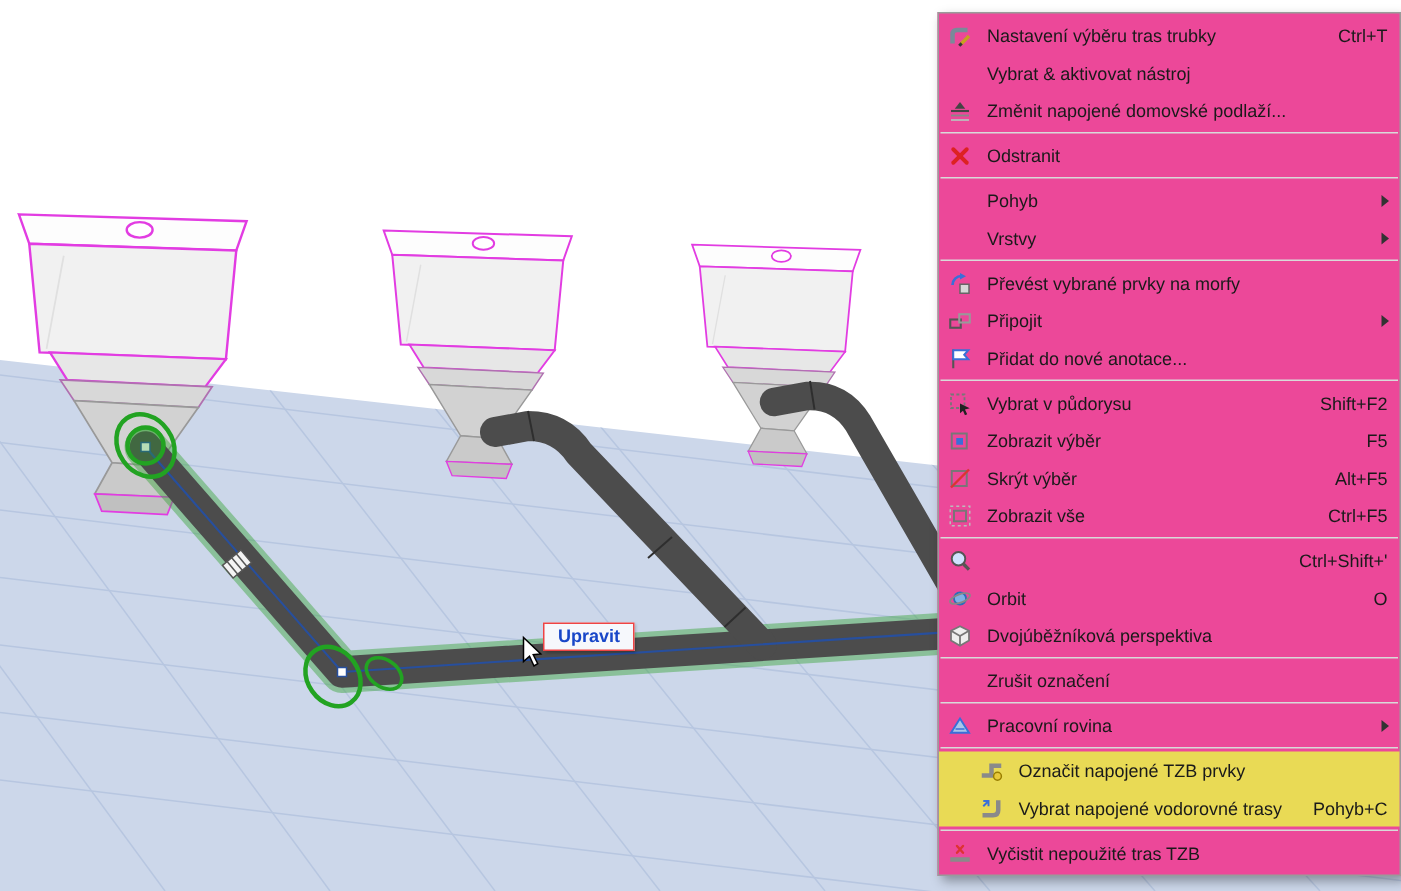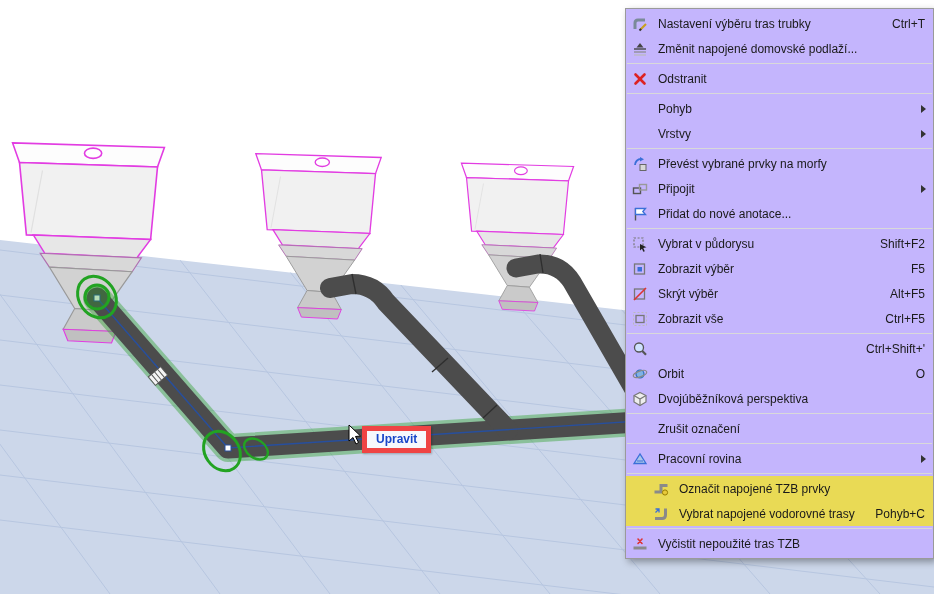--- a/index.html
+++ b/index.html
@@ -1,24 +1,24 @@
 <!DOCTYPE html>
 <html><head>
 <meta charset="utf-8">
 <style>
   html,body{margin:0;padding:0;background:#fff;}
   #stage{position:relative;width:934px;height:594px;background:#fff;overflow:hidden;
          font-family:"Liberation Sans",sans-serif;outline:1px solid #d5d5d5;}
   #scene-svg{position:absolute;left:0;top:0;}
   
-  .edit-tag{position:absolute;left:362px;top:426px;background:#f6f8fc;border:5px solid #ef4444;
+  .edit-tag{position:absolute;left:362px;top:415px;background:#f6f8fc;border:1px solid #ef4444;
             padding:1px 9px 2px 9px;font-size:12px;font-weight:bold;color:#1846c8;
             box-shadow:1px 1px 2px rgba(0,0,0,.25);}
   
-  .context-menu{position:absolute;left:625px;top:8px;width:307px;background:#c4b5fd;
+  .context-menu{position:absolute;left:625px;top:8px;width:307px;background:#ec4899;
                 border:1px solid #9a9a9a;box-shadow:3px 3px 7px rgba(0,0,0,.35);
                 padding:2px 0;font-size:12px;color:#1a1a1a;}
   .menu-item{display:flex;align-items:center;height:25px;padding:0 8px 0 4px;position:relative;cursor:default;}
   .menu-item.highlight{background:#e9da55;padding-left:25px;}
   .mi-icon{flex:0 0 20px;width:20px;height:16px;display:flex;align-items:center;justify-content:center;margin-right:8px;}
   .mi-label{flex:1;white-space:nowrap;overflow:hidden;}
   .mi-shortcut{margin-left:auto;padding-left:16px;white-space:nowrap;}
   .mi-arrow{position:absolute;right:7px;top:50%;margin-top:-4px;width:0;height:0;
             border-left:5px solid #333;border-top:4px solid transparent;border-bottom:4px solid transparent;}
   .menu-sep{height:1px;background:#d9d9d9;margin:2px 1px;}
@@ -124,20 +124,24 @@
         <svg width="16" height="16">
             <path d="M3 13 L3 7 Q3 4 6 4 L13 4" fill="none" stroke="#7a8a99" stroke-width="3"></path>
             <path d="M8.5 13.5 L14 8" stroke="#c8a020" stroke-width="2.2"></path>
             <path d="M7.5 14.5 l1.6 -1.6" stroke="#333" stroke-width="2"></path>
           </svg>
       </span>
       <span class="mi-label">Nastavení výběru tras trubky</span>
       <span class="mi-shortcut">Ctrl+T</span>
     </div>
 
+    <div class="menu-item">
+      <span class="mi-icon"></span>
+      <span class="mi-label">Vybrat &amp; aktivovat nástroj</span>
+    </div>
 
     <div class="menu-item">
       <span class="mi-icon">
         <svg width="16" height="16">
             <path d="M8 2 L11.5 6.5 L4.5 6.5 Z" fill="#444"></path>
             <line x1="2" y1="8" x2="14" y2="8" stroke="#444" stroke-width="1.4"></line>
             <line x1="2" y1="11" x2="14" y2="11" stroke="#888" stroke-width="1.2"></line>
             <line x1="2" y1="14" x2="14" y2="14" stroke="#bbb" stroke-width="1.2"></line>
           </svg>
       </span>

